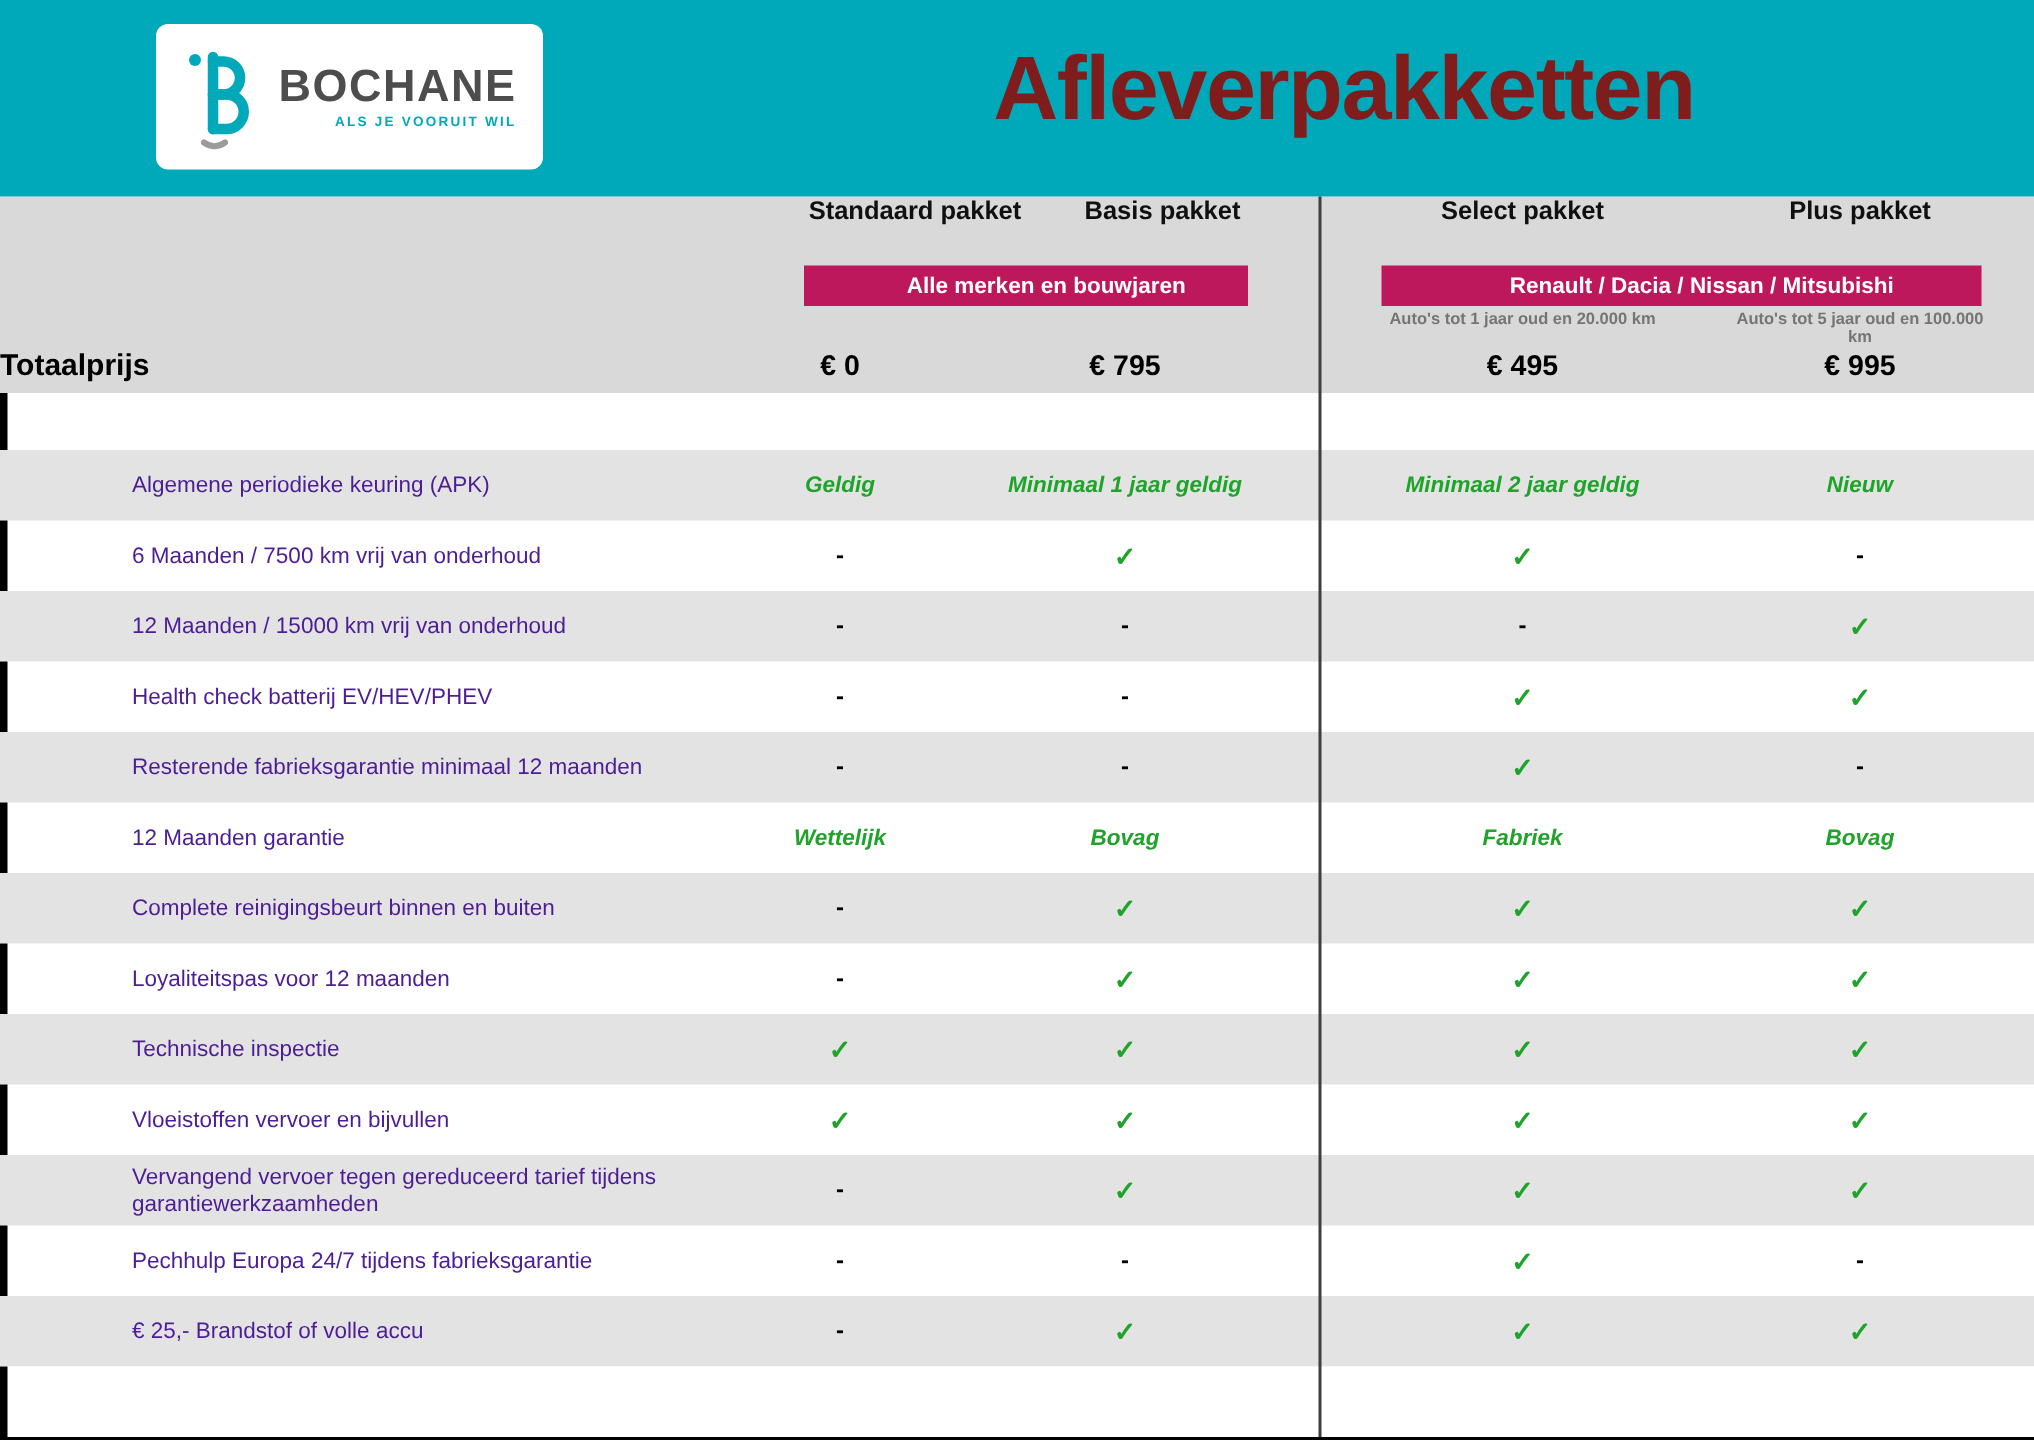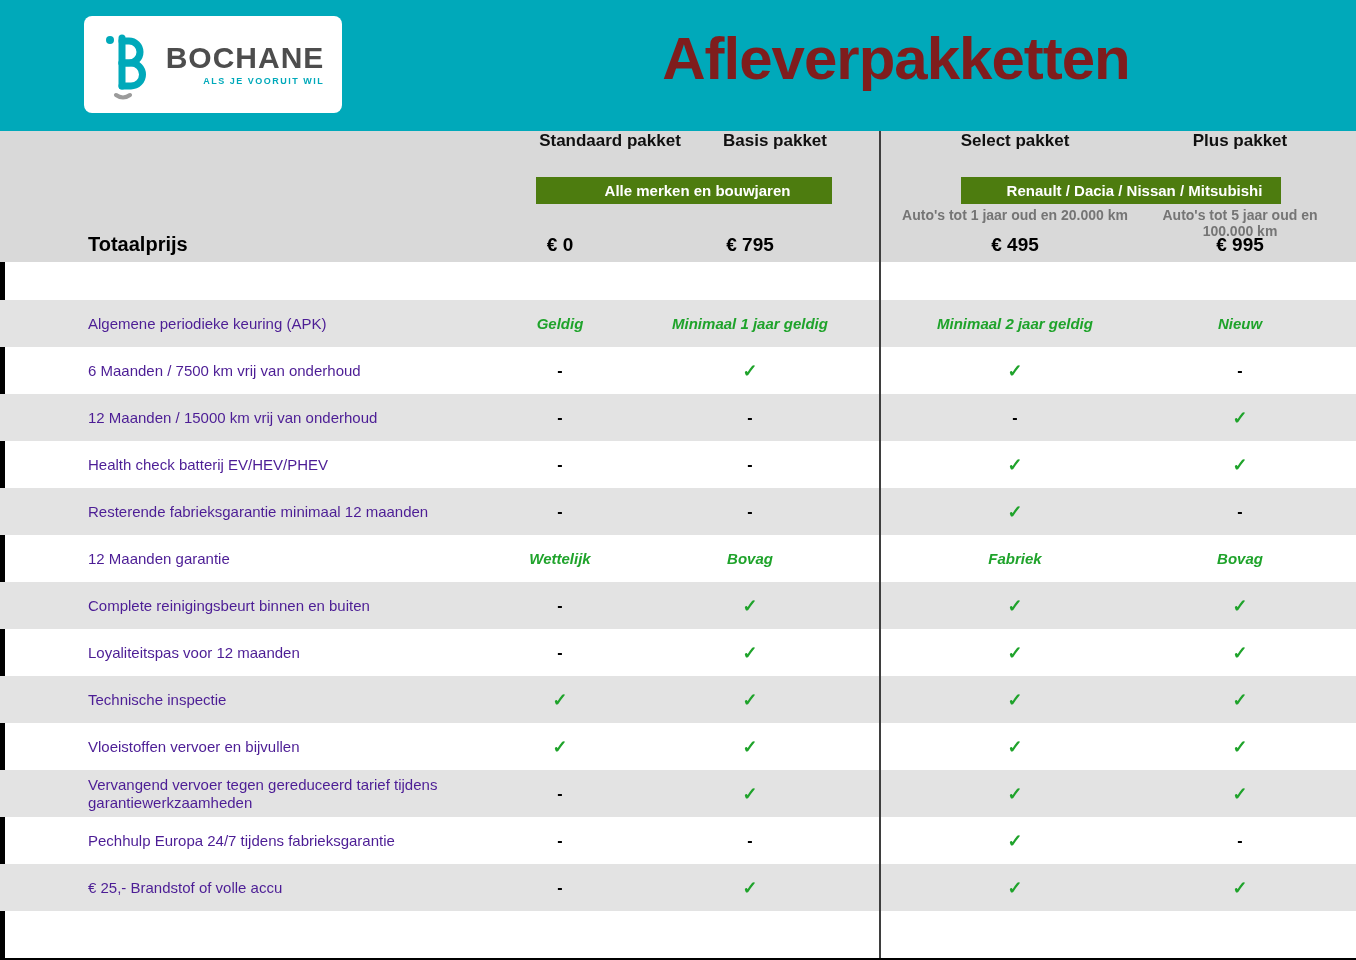--- a/index.html
+++ b/index.html
@@ -7,21 +7,21 @@
   body {
     font-family:"Liberation Sans", sans-serif;
     background:#ffffff;
     position:relative;
     overflow:hidden;
   }
 
   
   .banner { height:131px; background:#00a9ba; position:relative; }
   .logo-card {
-    position:absolute; left:84px; top:16px; width:258px; height:97px;
+    position:absolute; left:104px; top:16px; width:258px; height:97px;
     background:#ffffff; border-radius:8px;
     display:flex; align-items:center; justify-content:center; gap:10px;
   }
   .logo-text { display:flex; flex-direction:column; align-items:flex-end; }
   .logo-name { font-size:30px; font-weight:bold; color:#4d4d4d; letter-spacing:1px; line-height:30px; }
   .logo-tagline { font-size:9px; font-weight:bold; color:#00a9ba; letter-spacing:1.5px; margin-top:3px; }
   .page-title {
     position:absolute; left:436px; top:24px; width:920px;
     text-align:center; font-size:60px; font-weight:bold; color:#7f1d1d; letter-spacing:-1px;
   }
@@ -32,29 +32,29 @@
   .n1 { grid-column:5; } .n2 { grid-column:6; }
 
   
   .band { height:131px; background:#d9d9d9; }
   .head-row { height:46px; }
   .col-head { font-size:17px; font-weight:bold; color:#101010; text-align:center; }
   .h1 { transform:translateX(50px); }
   .h2 { transform:translateX(25px); }
   .badge-row { height:30px; }
   .badge {
-    display:block; margin:0 auto; background:#4d7c0f; color:#ffffff;
+    display:block; margin:0 auto; background:#be185d; color:#ffffff;
     font-weight:bold; font-size:15px; text-align:center; height:27px; line-height:27px;padding-left:27px;
   }
   .badge.b1 { width:296px; transform:translateX(14px); }
-  .badge.b2 { width:320px; transform:translateX(16px); }
+  .badge.b2 { width:400px; transform:translateX(16px); }
   .note-row { height:20px; }
-  .note { font-size:14px; font-weight:bold; color:#757575; text-align:center; }
+  .note { font-size:11px; font-weight:bold; color:#757575; text-align:center; }
   .total-row { height:35px; align-items:center; }
-  .total-label { padding-left:88px; font-size:20px; font-weight:bold; color:#000; }
+  .total-label { font-size:20px; font-weight:bold; color:#000; }
   .price { font-size:19px; font-weight:bold; color:#000; text-align:center; }
 
   
   .frow { height:47px; align-items:center; position:relative; }
   .frow.shade { background:#e3e3e3; }
   .tick::before {
     content:""; position:absolute; left:0; top:0; bottom:0; width:5px; background:#000;
   }
   .flabel { padding-left:88px; font-size:15px; color:#4c1d95; line-height:18px; }
   .fval { text-align:center; }

